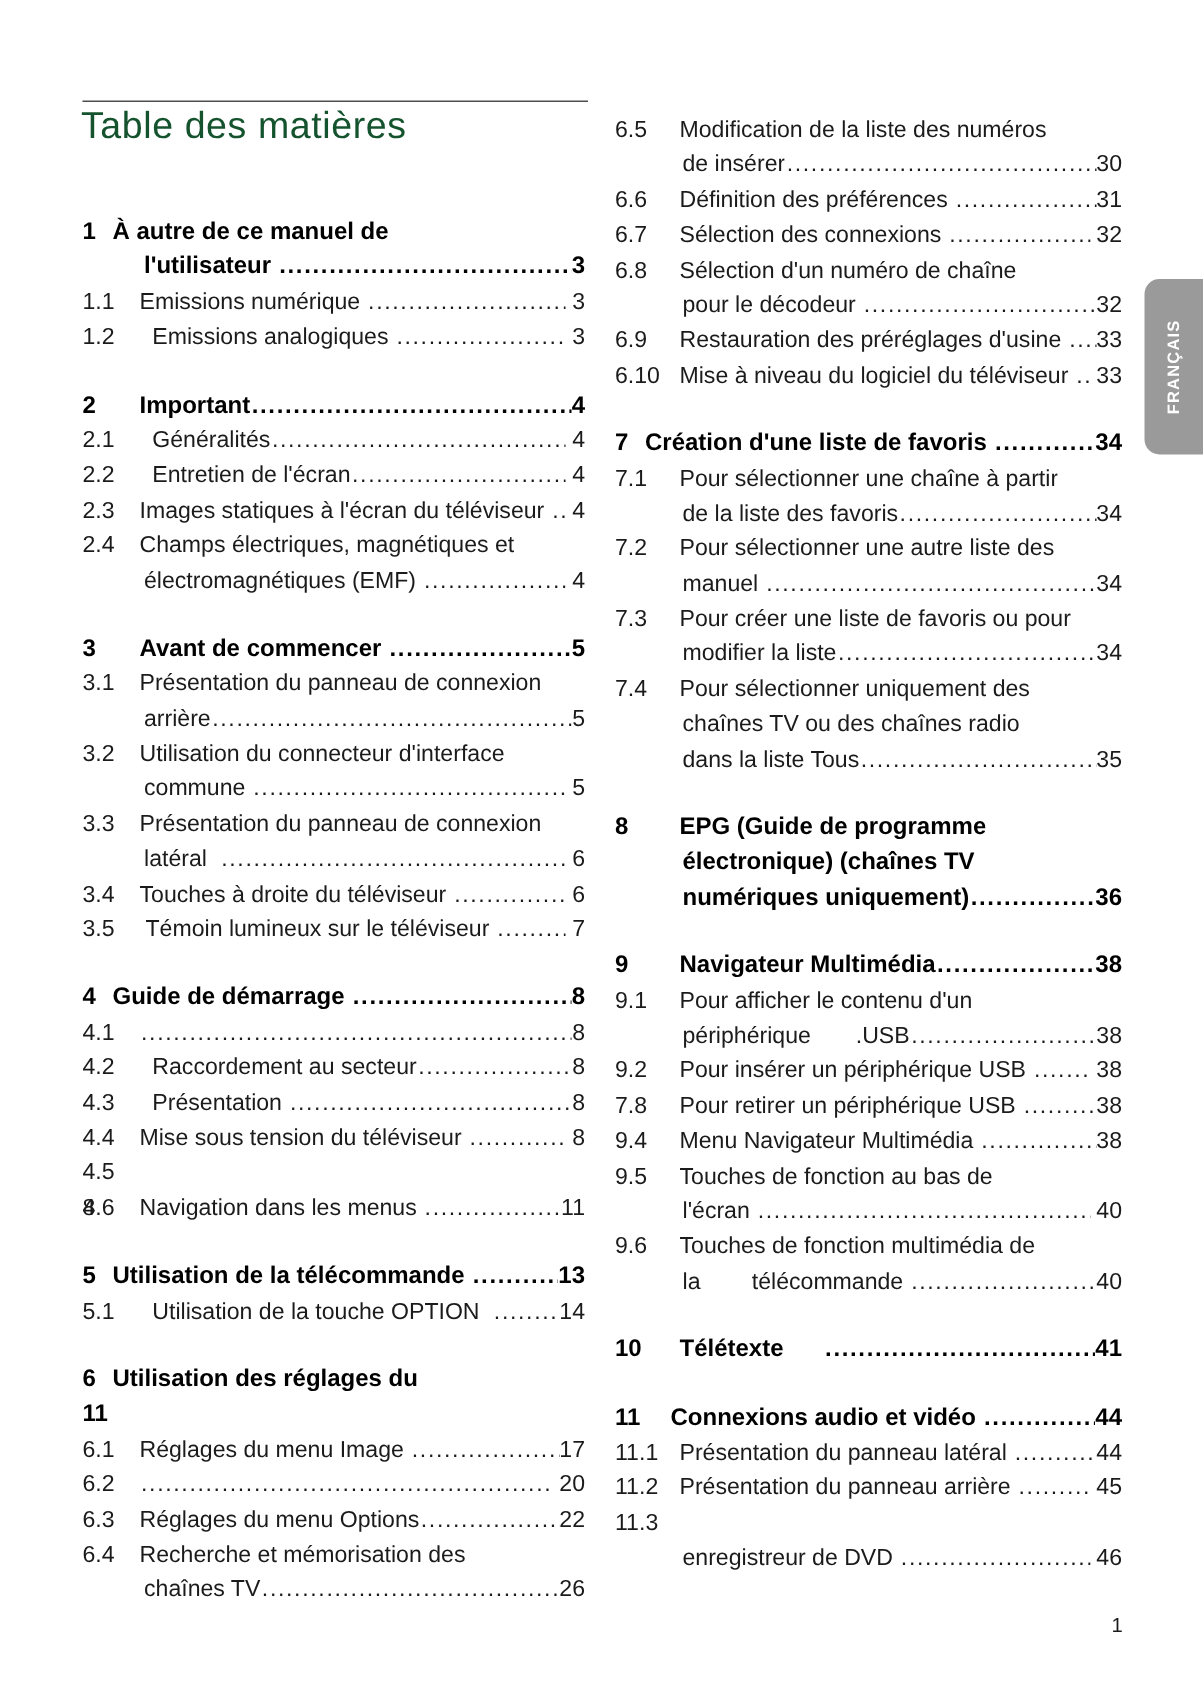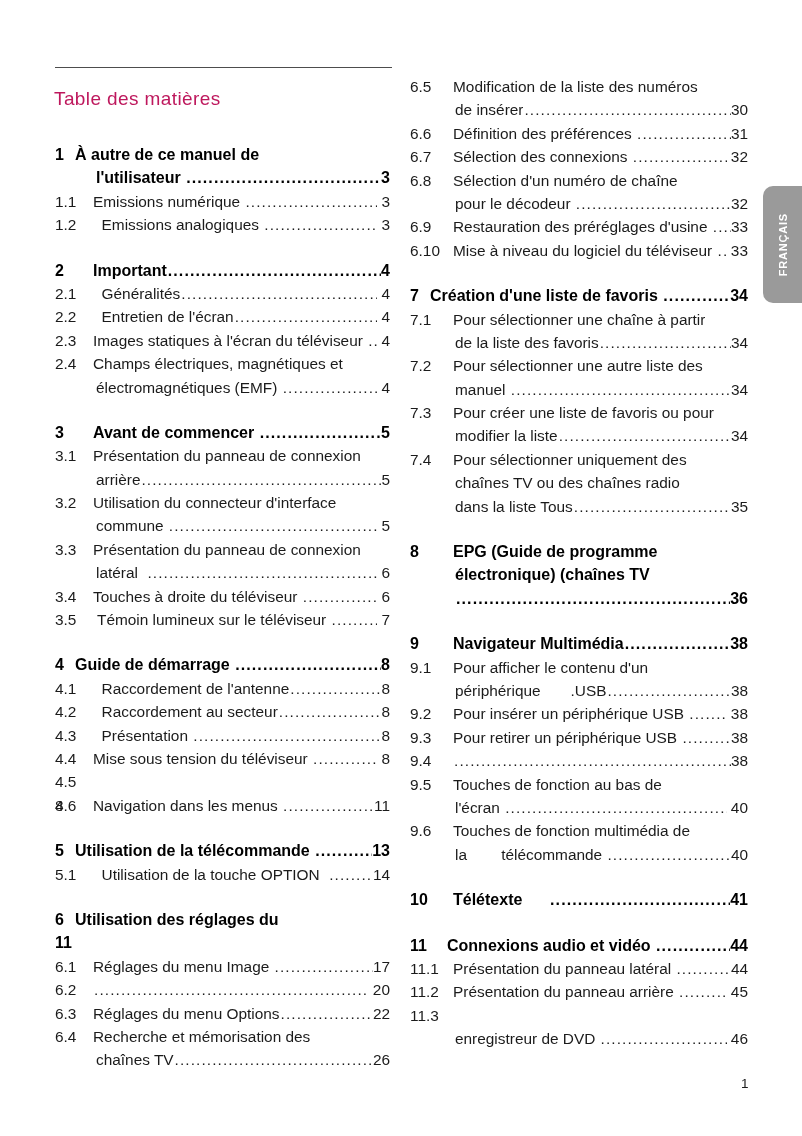--- a/index.html
+++ b/index.html
@@ -10,22 +10,22 @@
     font-family:"Liberation Sans","DejaVu Sans",sans-serif;
     color:#1b1b1b;
     overflow:hidden;
     margin:0 auto;
   }
   .rule{
     position:absolute;left:55px;top:67px;width:337px;height:1px;
     background:#4d4d4d;
   }
   .title{
-    position:absolute;left:54px;top:88px;
-    font-size:19px;font-weight:400;letter-spacing:0.4px;color:#be185d;
+    position:absolute;left:54px;top:70px;
+    font-size:25px;font-weight:400;letter-spacing:0.4px;color:#14532d;
     white-space:nowrap;
   }
   .col{position:absolute;}
   .col-left{left:55px;top:143px;width:335px;}
   .col-right{left:410px;top:75px;width:338px;}
   .row{
     display:flex;align-items:baseline;
     height:23.4px;line-height:23.4px;
     font-size:15.4px;white-space:nowrap;
   }
@@ -174,21 +174,20 @@
       </div>
       <div class="spacer"></div>
       <div class="row bold">
         <span class="num" style="width: 20px;">4</span>
         <span class="label">Guide de démarrage </span>
         <span class="dots">..........................................................................................................................................................................</span>
         <span class="pg">8</span>
       </div>
       <div class="row">
         <span class="num">4.1</span>
-        <span class="label">  Raccordement de l'antenne</span>
         <span class="dots">..........................................................................................................................................................................</span>
         <span class="pg">8</span>
       </div>
       <div class="row">
         <span class="num">4.2</span>
         <span class="label">  Raccordement au secteur</span>
         <span class="dots">..........................................................................................................................................................................</span>
         <span class="pg">8</span>
       </div>
       <div class="row">
@@ -367,20 +366,21 @@
       <div class="row bold">
         <span class="num">8</span>
         <span class="label">EPG (Guide de programme</span>
       </div>
       <div class="row bold">
         <span class="num cont"></span>
         <span class="label">électronique) (chaînes TV</span>
       </div>
       <div class="row bold">
         <span class="num cont"></span>
+        <span class="label">numériques uniquement)</span>
         <span class="dots">..........................................................................................................................................................................</span>
         <span class="pg">36</span>
       </div>
       <div class="spacer"></div>
       <div class="row bold">
         <span class="num">9</span>
         <span class="label">Navigateur Multimédia</span>
         <span class="dots">..........................................................................................................................................................................</span>
         <span class="pg">38</span>
       </div>
@@ -394,27 +394,28 @@
         <span class="dots">..........................................................................................................................................................................</span>
         <span class="pg">38</span>
       </div>
       <div class="row">
         <span class="num">9.2</span>
         <span class="label">Pour insérer un périphérique USB </span>
         <span class="dots">..........................................................................................................................................................................</span>
         <span class="pg"> 38</span>
       </div>
       <div class="row">
-        <span class="num">9.3</span>
+        <span class="num">7.8</span>
         <span class="label">Pour retirer un périphérique USB </span>
         <span class="dots">..........................................................................................................................................................................</span>
         <span class="pg">38</span>
       </div>
       <div class="row">
         <span class="num">9.4</span>
+        <span class="label">Menu Navigateur Multimédia </span>
         <span class="dots">..........................................................................................................................................................................</span>
         <span class="pg">38</span>
       </div>
       <div class="row">
         <span class="num">9.5</span>
         <span class="label">Touches de fonction au bas de</span>
       </div>
       <div class="row">
         <span class="num cont"></span>
         <span class="label">l'écran </span>

